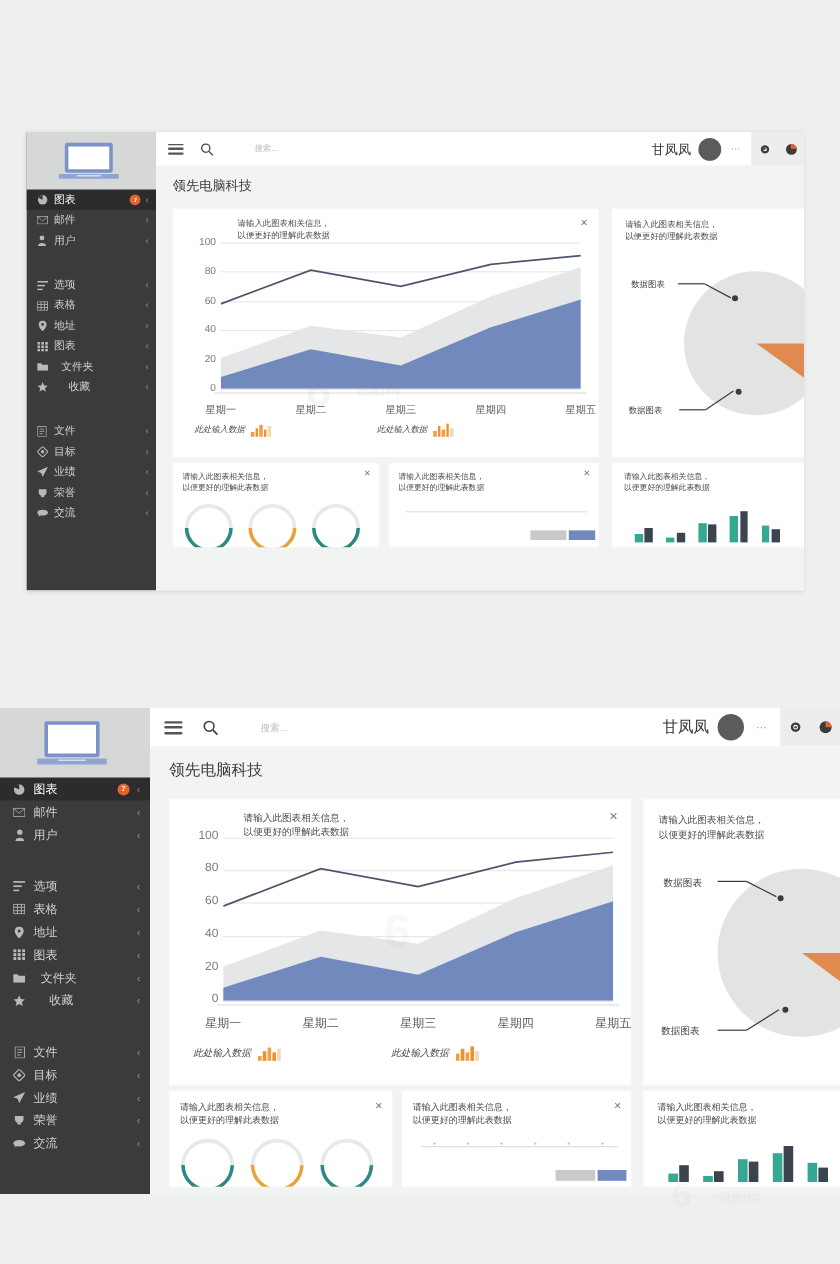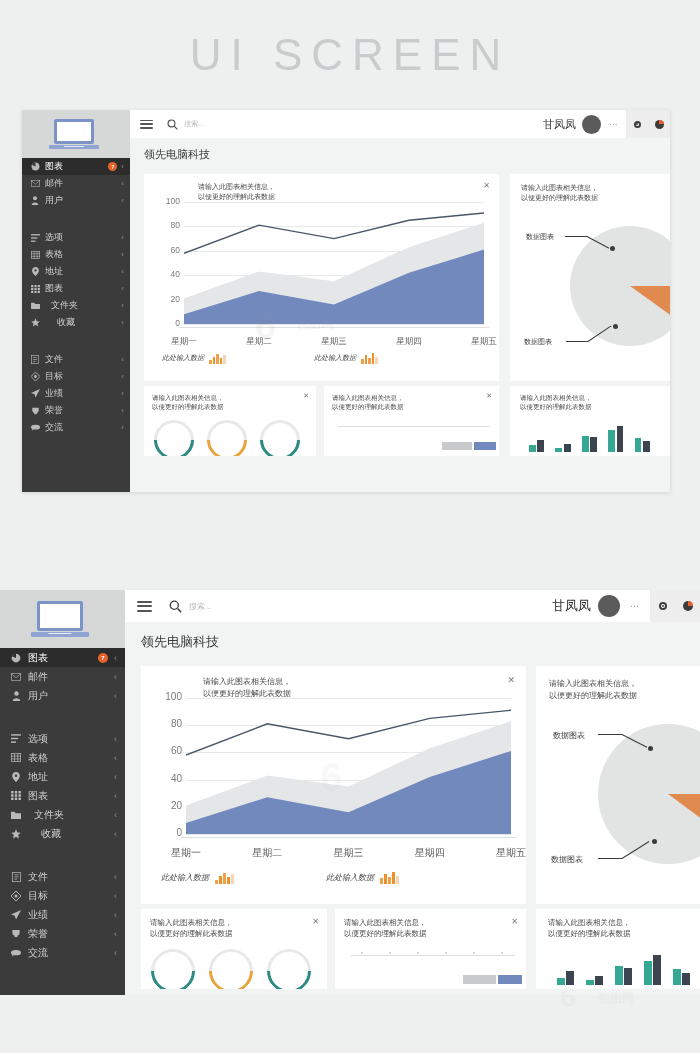--- a/index.html
+++ b/index.html
@@ -55,21 +55,21 @@
     background: #e8622c; color: #fff; border-radius: 50%;
     display: inline-flex; align-items: center; justify-content: center;
     font-weight: bold;
   }
 
   
   .content { flex: 1; background: #f2f3f3; display: flex; flex-direction: column; min-width: 0; }
   .topbar { background: #fff; display: flex; align-items: center; flex: 0 0 auto; }
   .hamburger { display: flex; flex-direction: column; justify-content: space-between; cursor: pointer; }
   .hamburger span { background: #555; display: block; border-radius: 1px; }
-  .search-wrap { display: flex; align-items: center; flex: 1; }
+  .search-wrap { display: flex; align-items: center; flex: 1; gap: 28px; }
   .search-ph { color: #bcbcbc; }
   .user-name { color: #333; font-weight: 500; }
   .avatar { border-radius: 50%; background: #5b5b5b; }
   .dots { color: #9a9a9a; letter-spacing: 1px; }
   .win-btns { display: flex; align-items: center; background: #ededed; height: 100%; }
   .win-btn { display: flex; align-items: center; justify-content: center; cursor: pointer; }
   .gear-ico { border-radius: 50%; border: 2px solid #3c3c3c; background:#fff; position: relative; }
   .gear-ico::after { content:""; position:absolute; inset:0; margin:auto; width:2px;height:2px;background:#3c3c3c;border-radius:50%; }
   .pie-ico { border-radius: 50%; background: #3c3c3c; position: relative; overflow: hidden; }
   .pie-ico::after { content:""; position:absolute; left:50%; top:-10%; width:60%; height:60%; background:#e8622c; }
@@ -102,23 +102,20 @@
 
   .wm { position:absolute; color: rgba(150,150,150,.18); font-weight:bold; pointer-events:none; }
 
   .bar-col { position: absolute; bottom: 0; }
 </style>
 </head>
 <body>
 
 <div class="page">
 
-  <div class="banner">
-    <div class="banner-text">UI SCREEN</div>
-  </div>
 
   <div class="window win-top">
     <div class="win-inner">
 
       <div class="sidebar" style="width:108px">
         <div class="logo-box" style="height:48px">
           <div class="laptop">
             <div class="screen" style="width:40px;height:25px"></div>
             <div class="base" style="width:50px;height:4px;margin-left:-5px"></div>
           </div>

